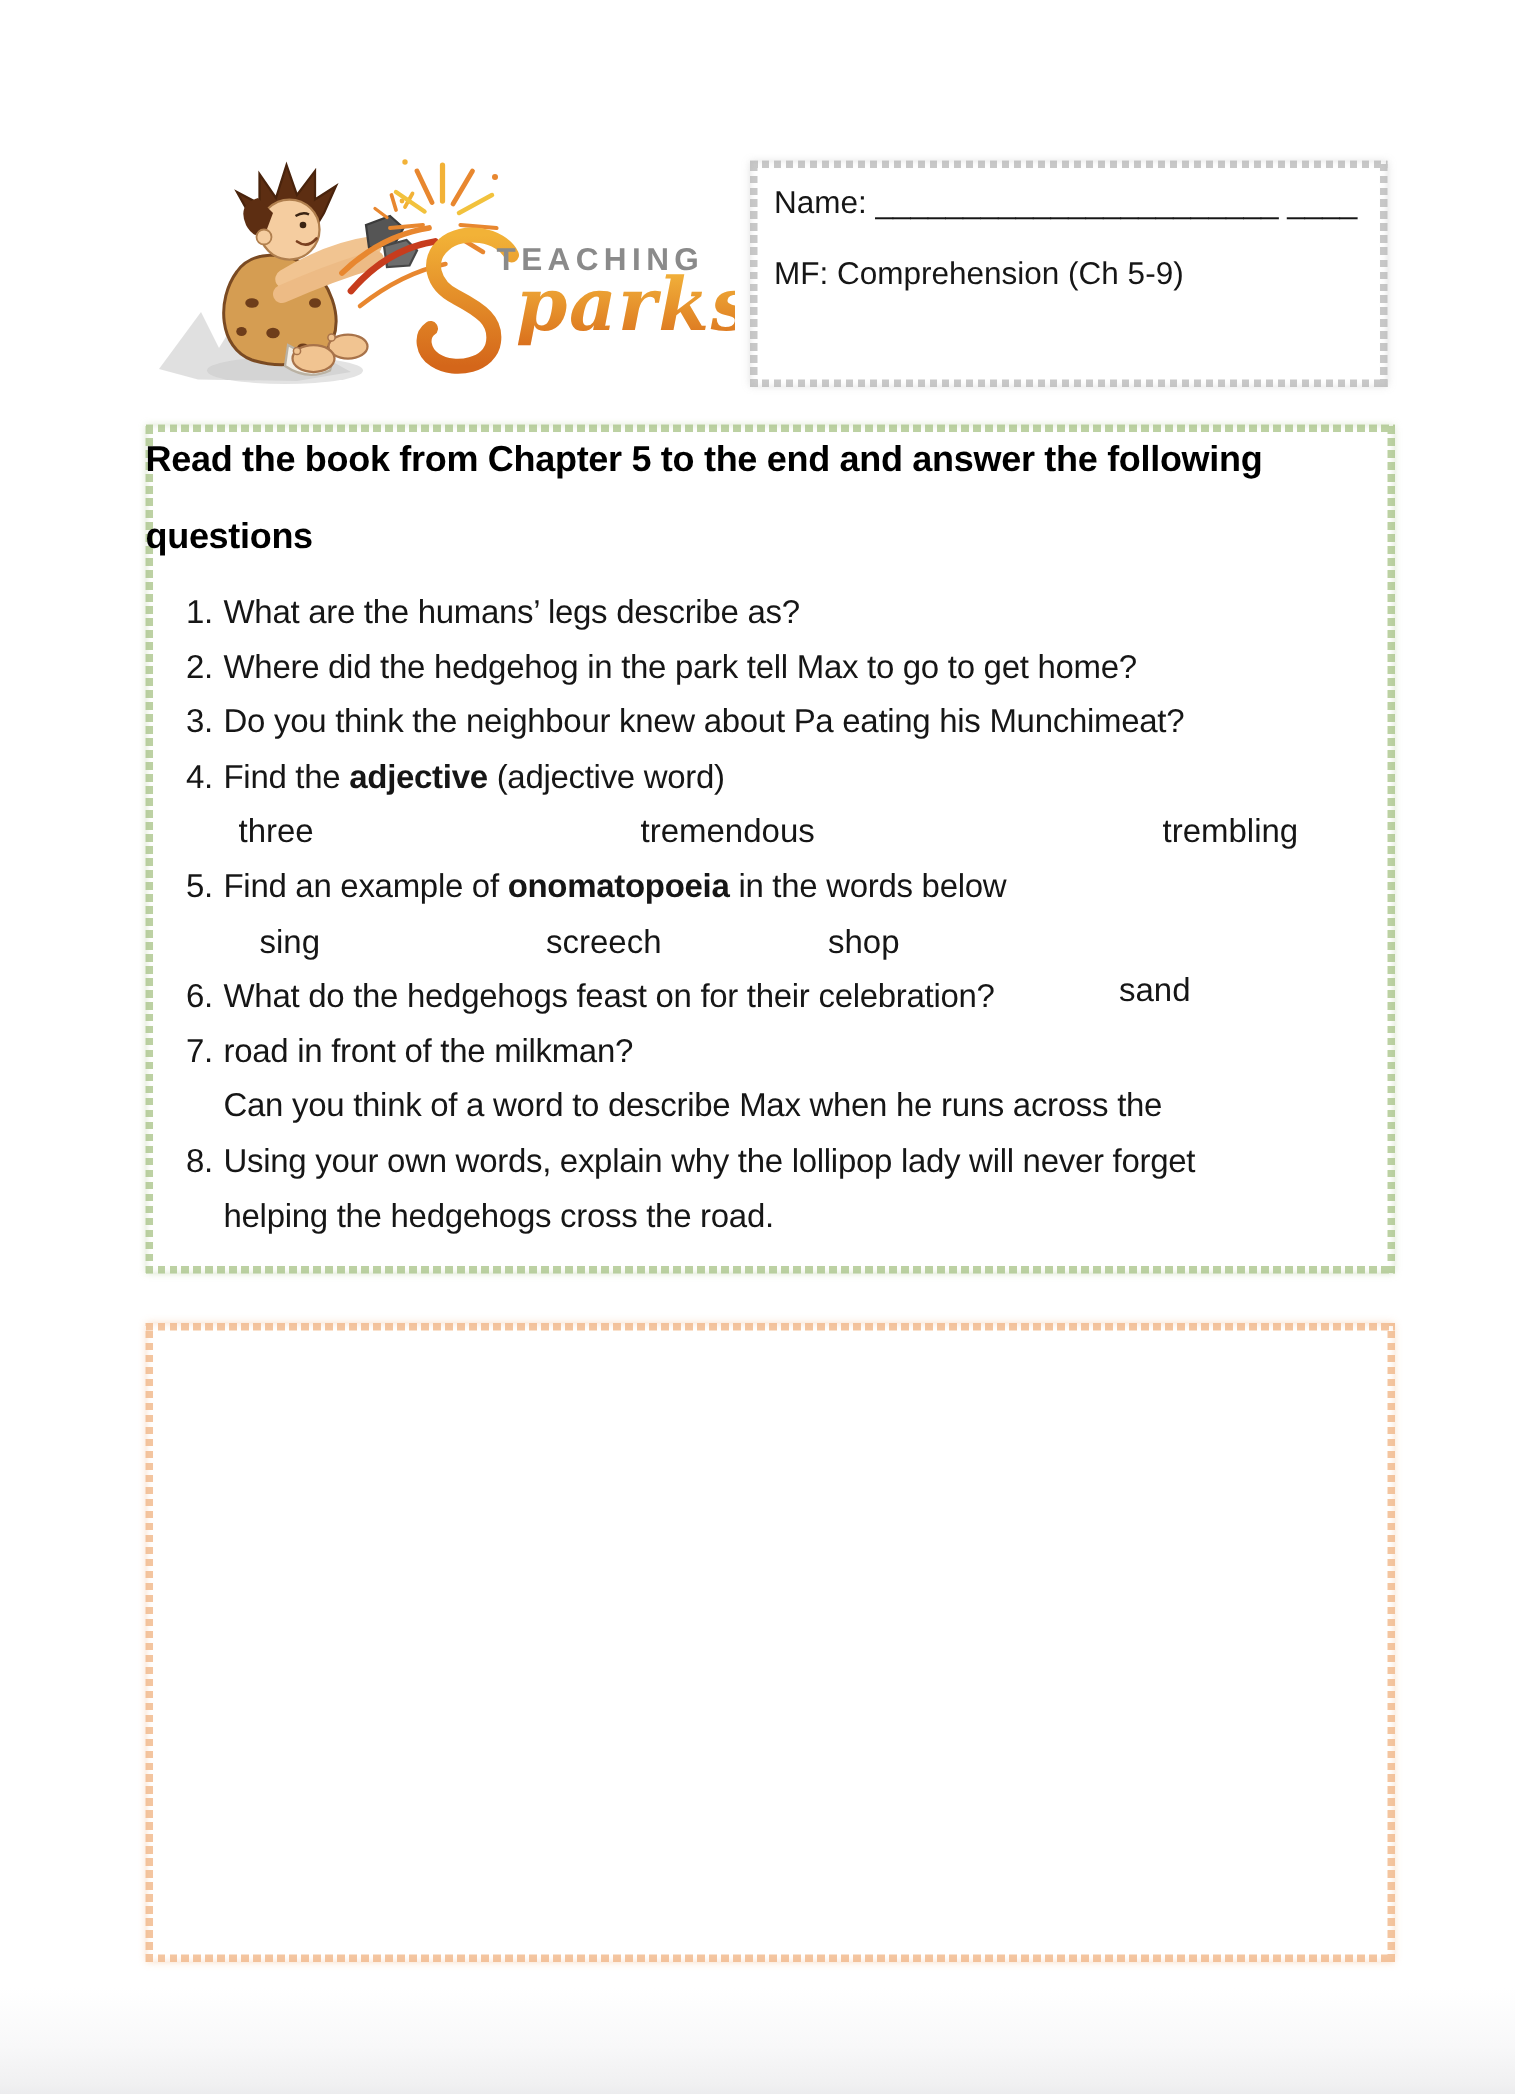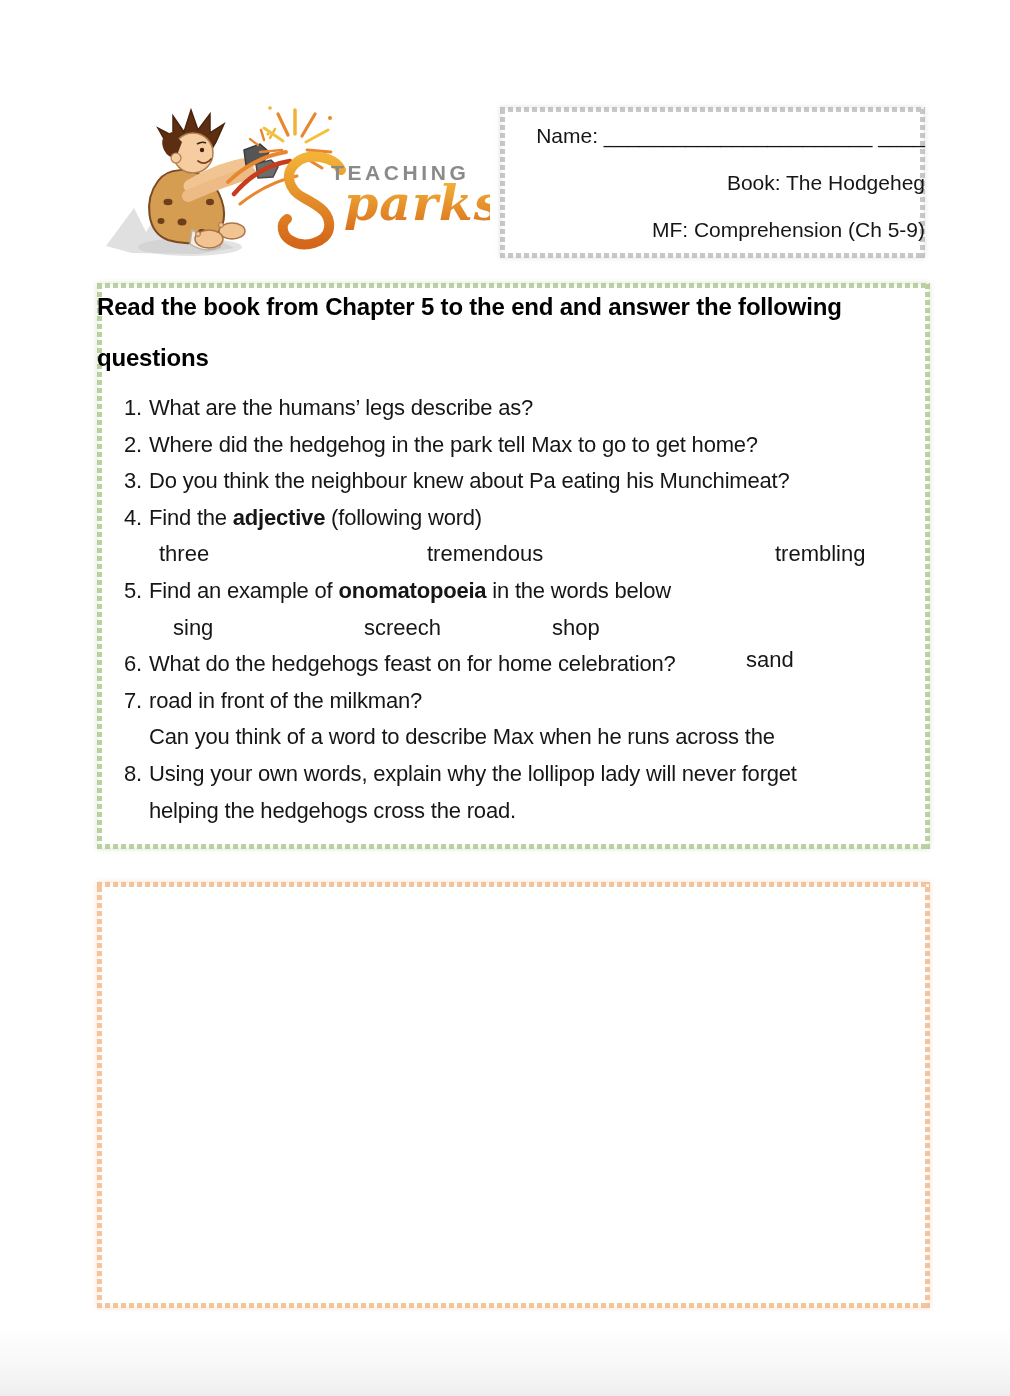--- a/index.html
+++ b/index.html
@@ -18,21 +18,21 @@
     box-shadow:0 0 5px 0 var(--glow), inset 0 0 5px 0 var(--glow);
   }
   
   #logo{position:absolute;left:98px;top:106px;width:392px;height:154px;}
   #info-box{
     left:500px;top:107px;width:425px;height:151px;
     --dc:#c9c9c9;--glow:rgba(170,170,170,.35);
     padding:5px 0 0 16px;box-sizing:border-box;
     font-size:21px;
   }
-  #info-box .info-line{line-height:47px;white-space:nowrap;text-align:right;}
+  #info-box .info-line{line-height:47px;white-space:nowrap;}
   
   #q-box{
     left:97px;top:283px;width:833px;height:566px;
     --dc:#bdd2a4;--glow:rgba(160,190,130,.40);
     box-sizing:border-box;
   }
   .box-title{
     position:absolute;left:0;right:0;text-align:left;
     font-weight:bold;font-size:24px;line-height:28px;letter-spacing:-.2px;color:#000;
   }
@@ -134,21 +134,20 @@
   </g>
 
   <path d="M243,64 C236,50 210,46 198,57 C186,67 190,84 206,92 C223,101 233,108 231,122 C229,137 206,143 192,134 C184,129 182,118 189,113" fill="none" stroke="url(#sg)" stroke-width="10" stroke-linecap="round"></path>
 
   <text x="233" y="74" font-size="21" letter-spacing="3.6" font-weight="bold" fill="#8a8a8a" font-family="&quot;Liberation Sans&quot;,sans-serif">TEACHING</text>
   <text x="246" y="114" font-size="49" font-style="italic" font-weight="bold" fill="url(#og)" font-family="&quot;DejaVu Serif&quot;,serif" letter-spacing="1">parks</text>
 </svg>
 
 <div id="info-box" class="dotbox">
   <div class="info-line">Name: _______________________ ____</div>
-  <div class="info-line">Book: The Hodgeheg</div>
   <div class="info-line">MF: Comprehension (Ch 5-9)</div>
 </div>
 
 <div id="q-box" class="dotbox">
   <div id="q-title-1" class="box-title">Read the book from Chapter 5 to the end and answer the following</div>
   <div id="q-title-2" class="box-title">questions</div>
 
   <div id="q-list">
     <div class="qrow">
       <span class="qnum">1.</span>
@@ -157,40 +156,40 @@
     <div class="qrow">
       <span class="qnum">2.</span>
       <span class="qtext">Where did the hedgehog in the park tell Max to go to get home?</span>
     </div>
     <div class="qrow">
       <span class="qnum">3.</span>
       <span class="qtext">Do you think the neighbour knew about Pa eating his Munchimeat?</span>
     </div>
     <div class="qrow">
       <span class="qnum">4.</span>
-      <span class="qtext"><span>Find the </span><span class="qb">adjective</span><span> (following word)</span></span>
+      <span class="qtext"><span>Find the </span><span class="qb">adjective</span><span> (adjective word)</span></span>
     </div>
     <div class="wrow">
       <span class="wa1">three</span>
       <span class="wa2">tremendous</span>
       <span class="wa3">trembling</span>
     </div>
     <div class="qrow">
       <span class="qnum">5.</span>
       <span class="qtext"><span>Find an example of </span><span class="qb">onomatopoeia</span><span> in the words below</span></span>
     </div>
     <div class="wrow">
       <span class="wb1">sing</span>
       <span class="wb2">screech</span>
       <span class="wb3">shop</span>
       <span class="wb4">sand</span>
     </div>
     <div class="qrow">
       <span class="qnum">6.</span>
-      <span class="qtext">What do the hedgehogs feast on for home celebration?</span>
+      <span class="qtext">What do the hedgehogs feast on for their celebration?</span>
     </div>
     <div class="qrow">
       <span class="qnum">7.</span>
       <span class="qtext">road in front of the milkman?</span>
       <span class="qtext">Can you think of a word to describe Max when he runs across the</span>
     </div>
     <div class="qrow">
       <span class="qnum">8.</span>
       <span class="qtext">Using your own words, explain why the lollipop lady will never forget</span>
       <span class="qtext">helping the hedgehogs cross the road.</span>

